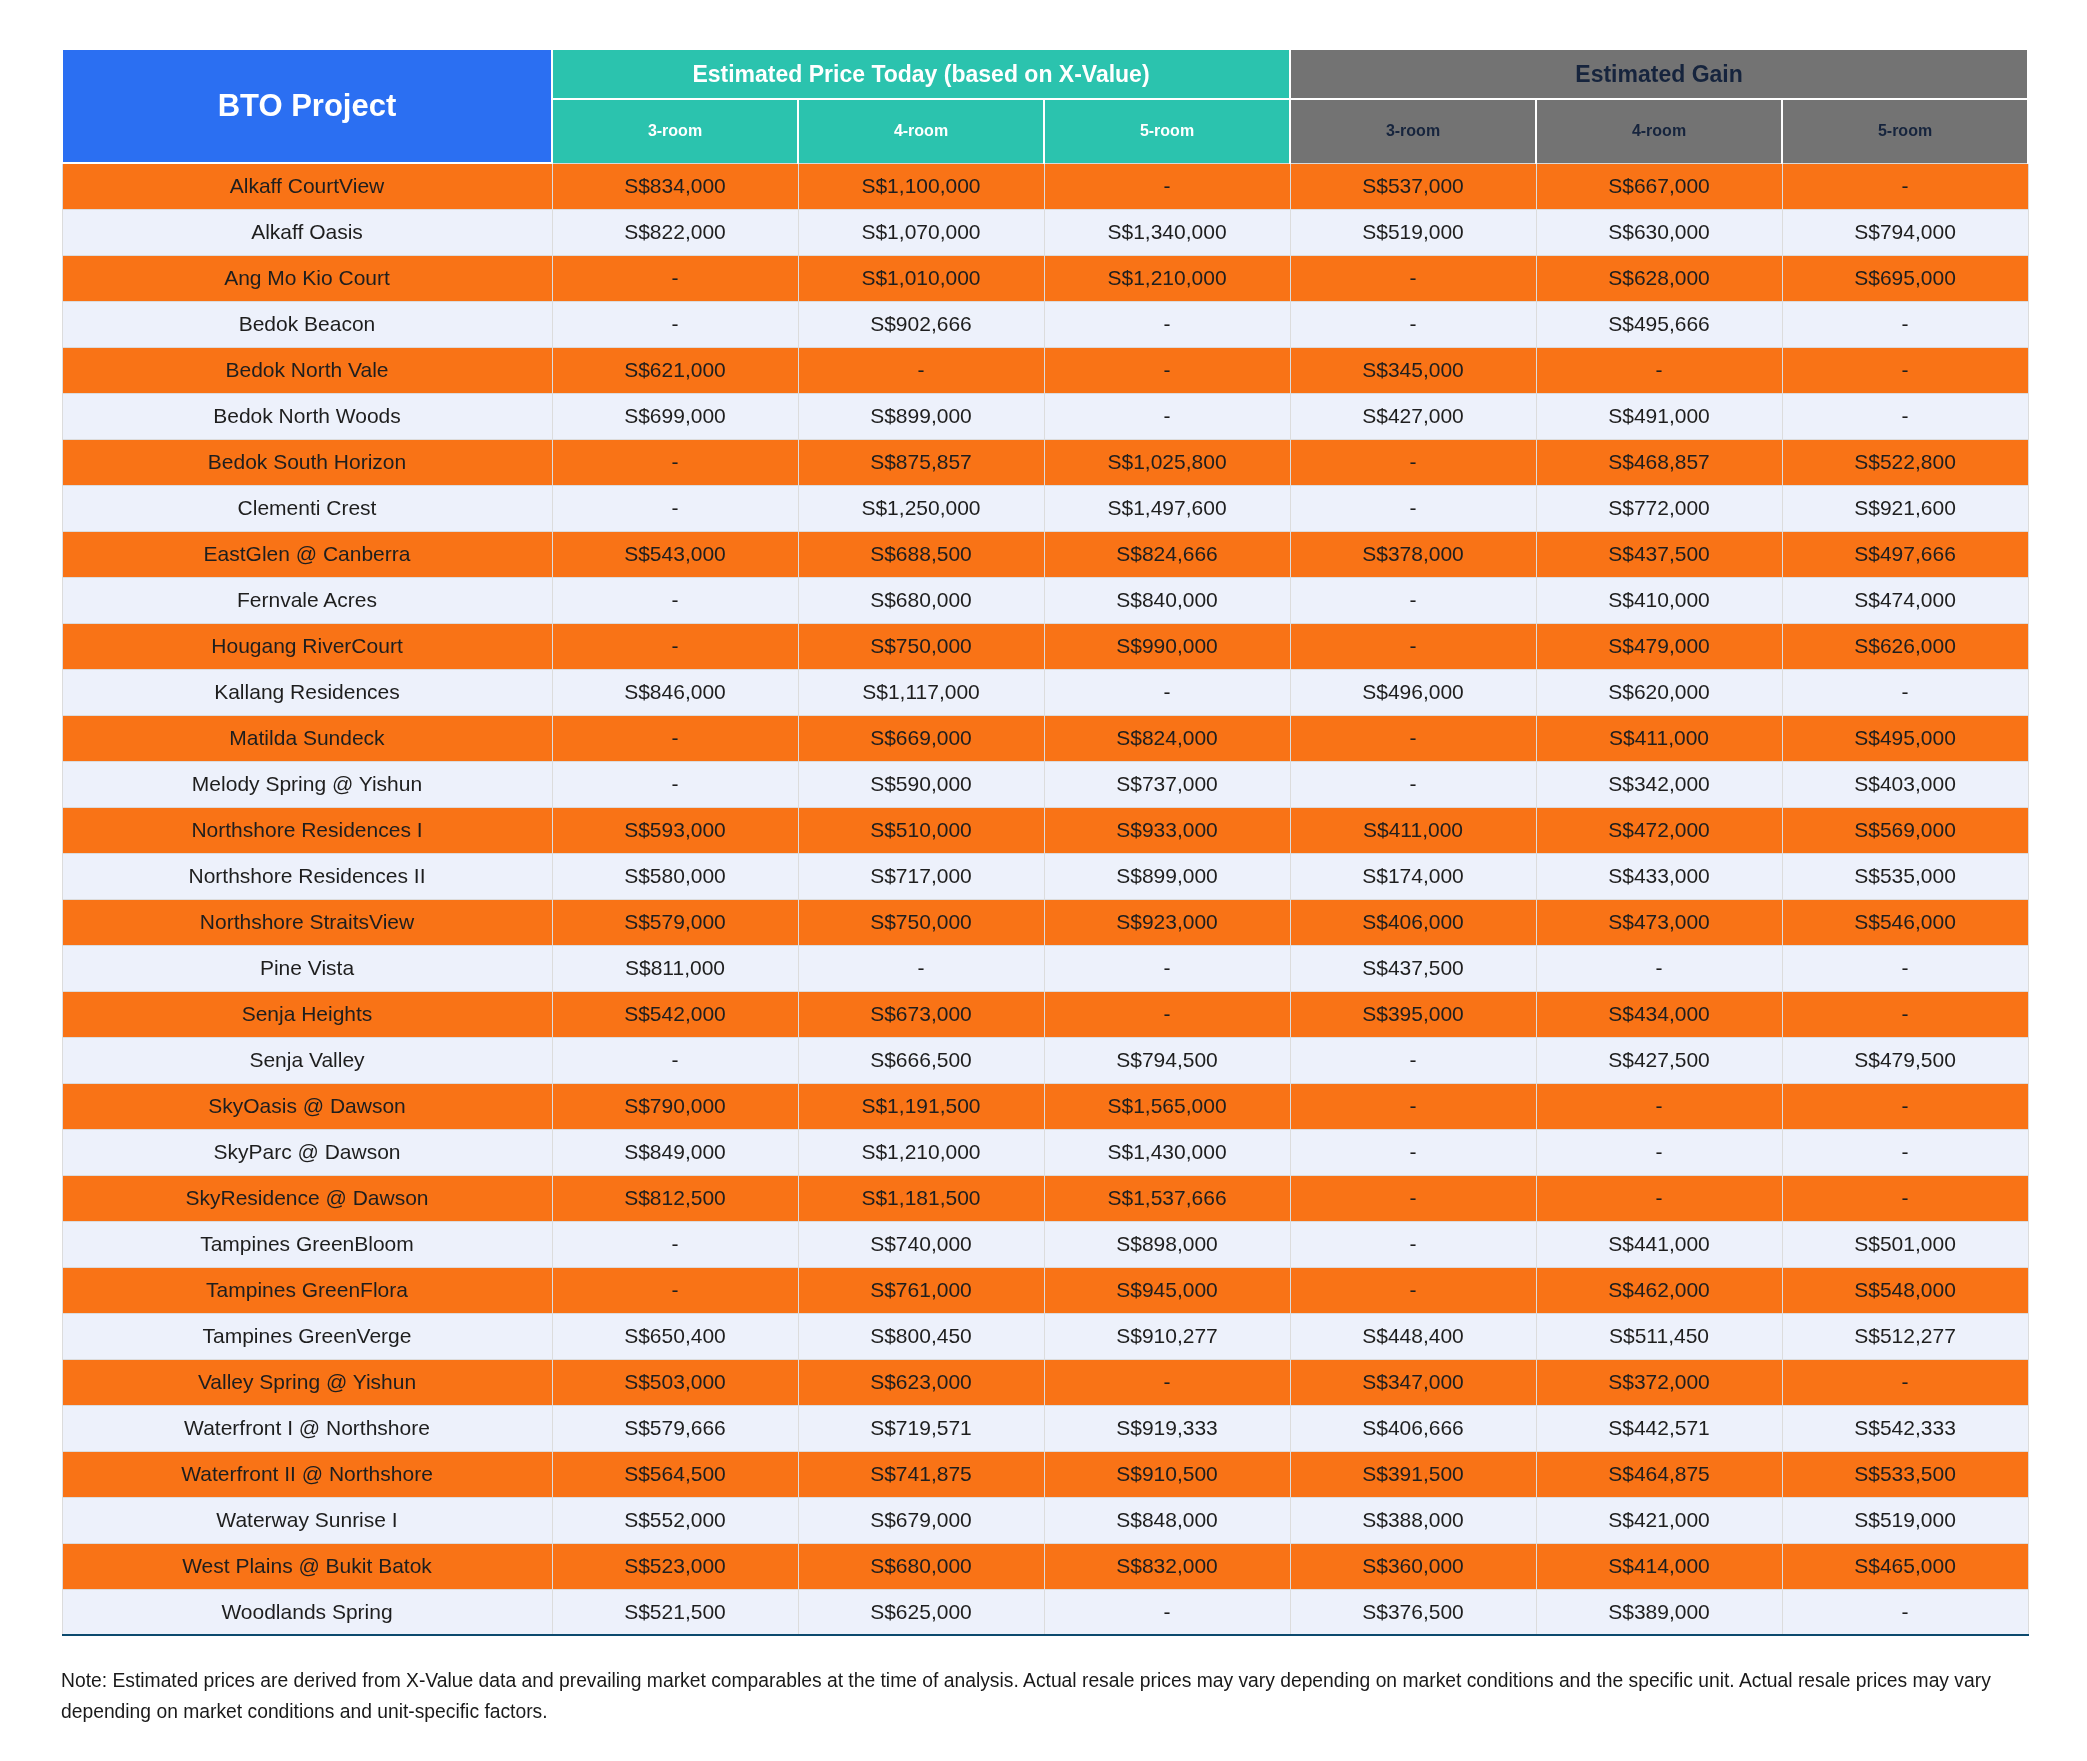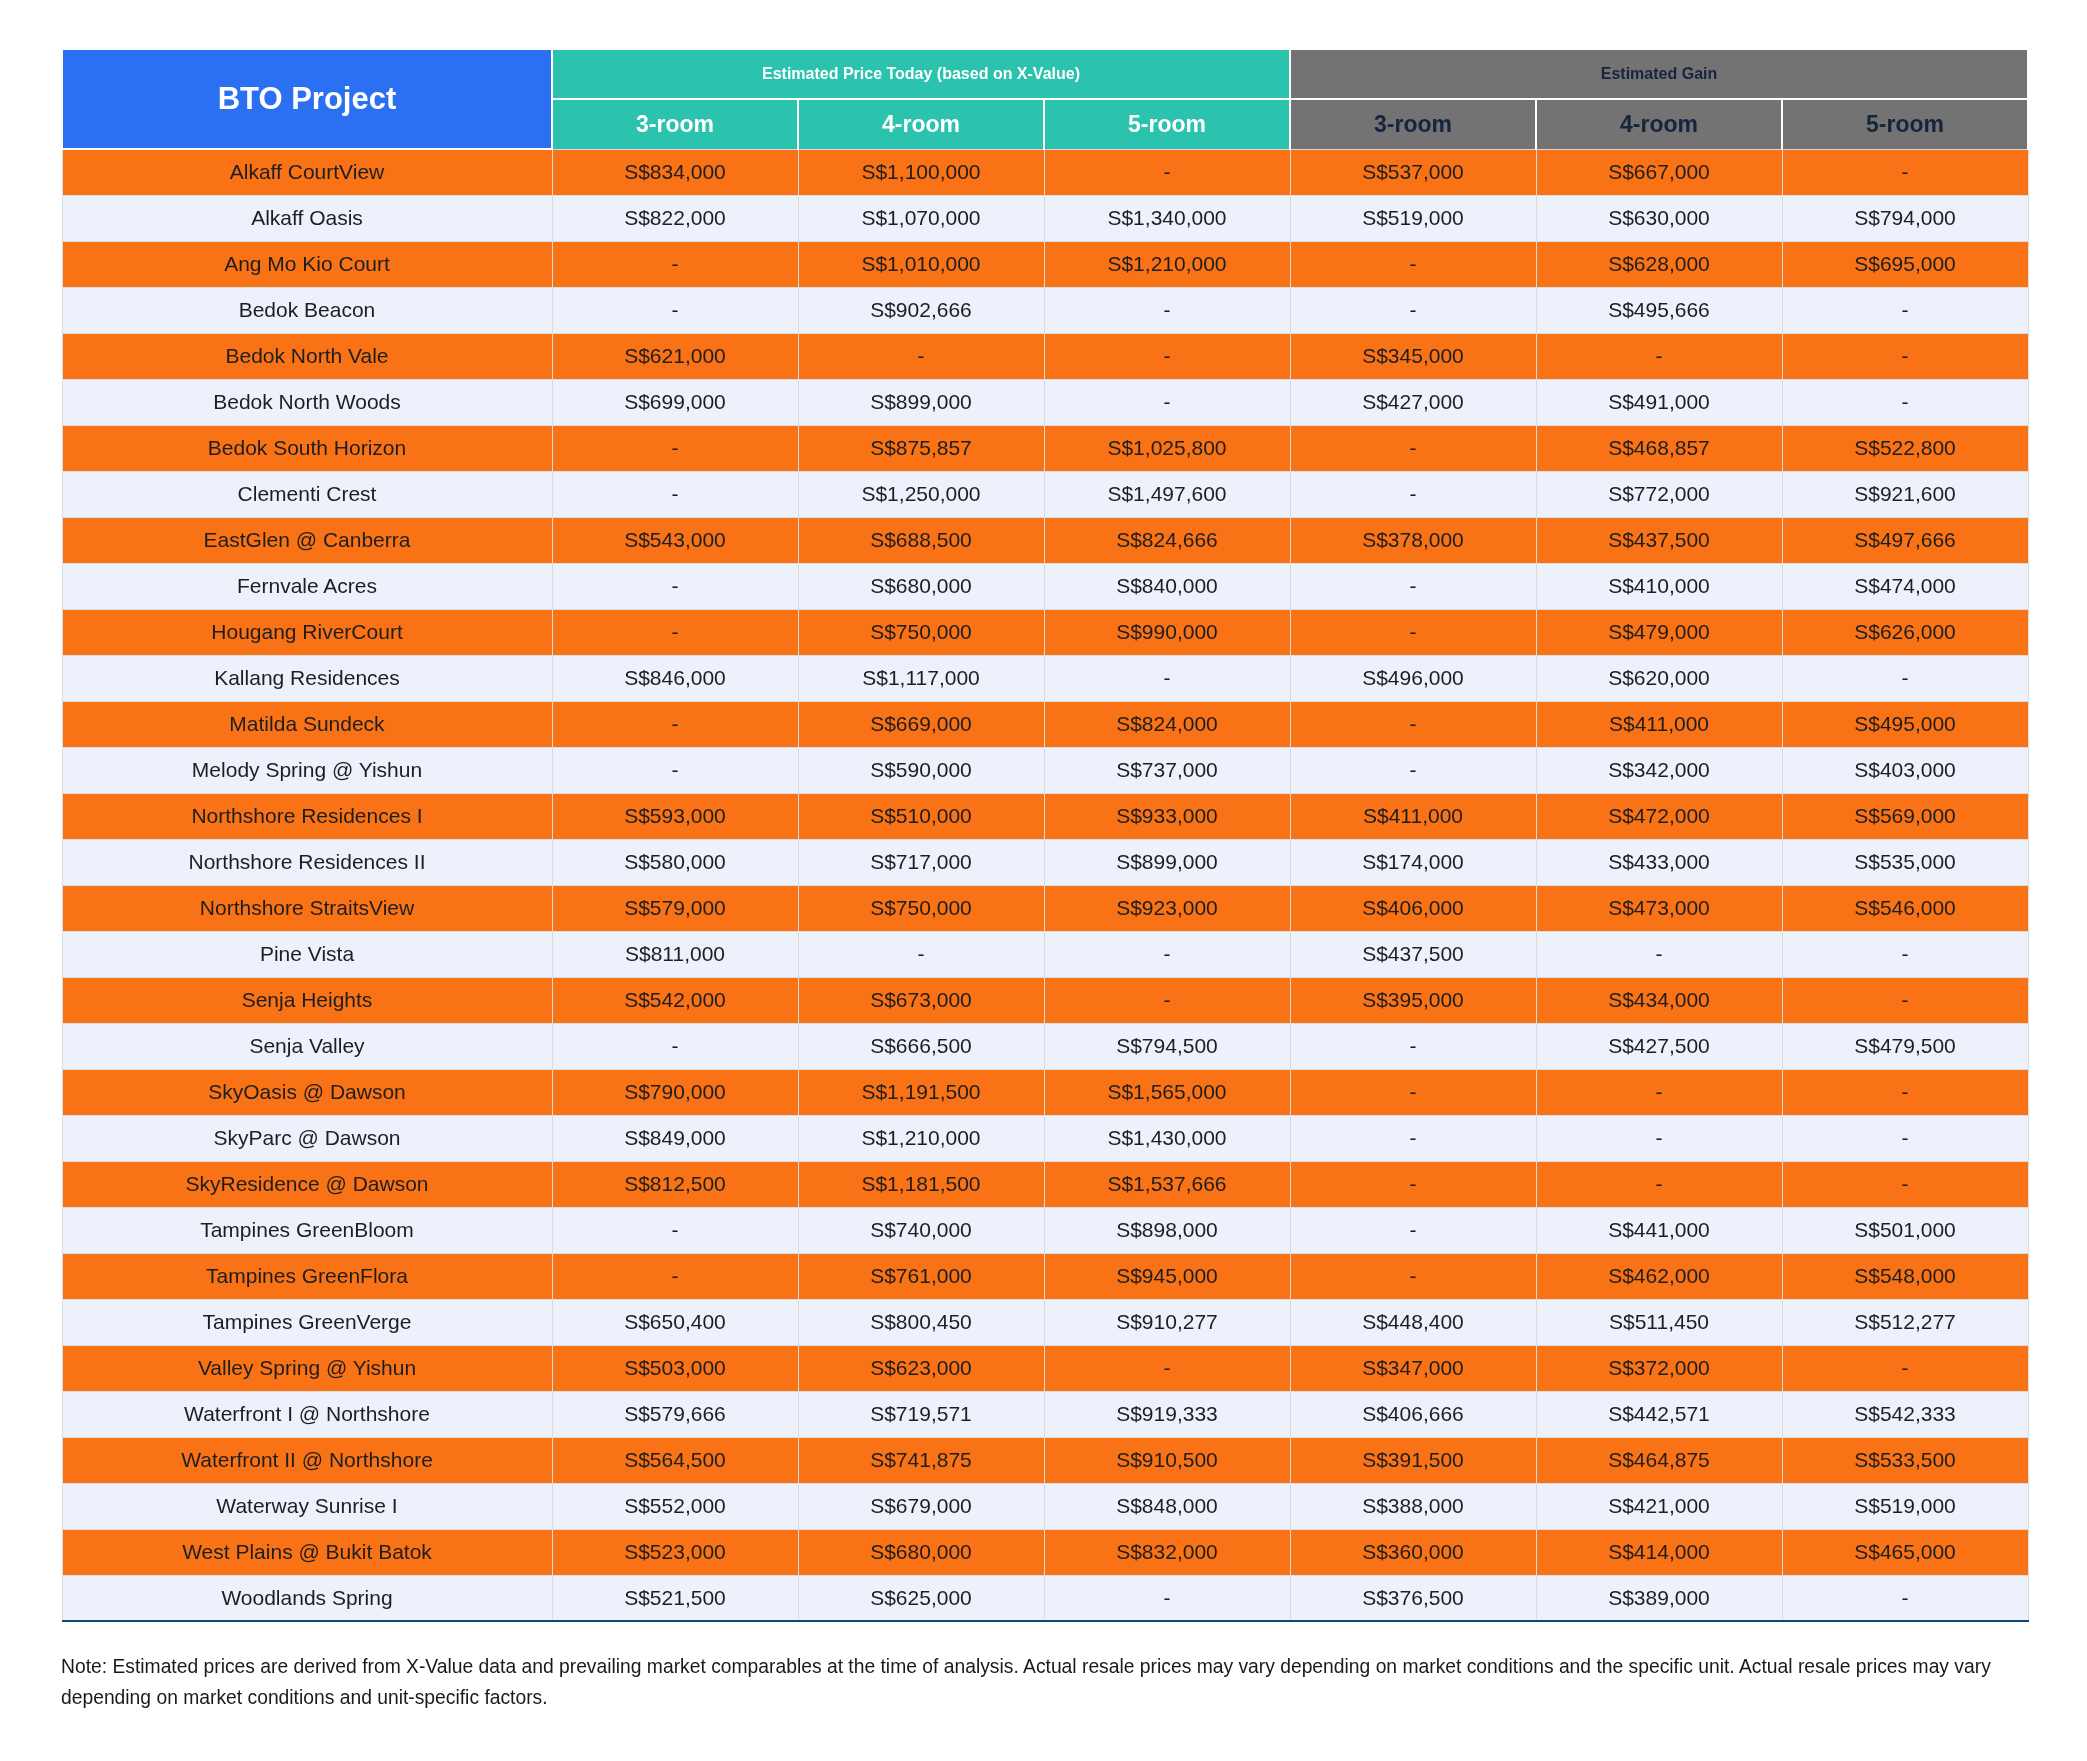--- a/index.html
+++ b/index.html
@@ -26,22 +26,22 @@
   col.c-project { width: 490px; }
   col.c-room { width: 246px; }
 
   thead th {
     font-weight: bold;
     border: 2px solid #ffffff;
     padding: 0;
     text-align: center;
     vertical-align: middle;
   }
-  th.group-head { height: 50px; font-size: 16px; }
-  th.sub-head   { height: 50px; font-size: 23px; }
+  th.group-head { height: 50px; font-size: 23px; }
+  th.sub-head   { height: 64px; font-size: 16px; }
   th.project-head {
     background: #2b6ff2;
     color: #ffffff;
     font-size: 31px;
   }
   th.price-head { background: #2bc3ae; color: #ffffff; }
   th.gain-head  { background: #737373; color: #16243d; }
   thead tr.sub-row th { border-bottom: 1px solid #d9d9d9; }
 
   tbody td {

